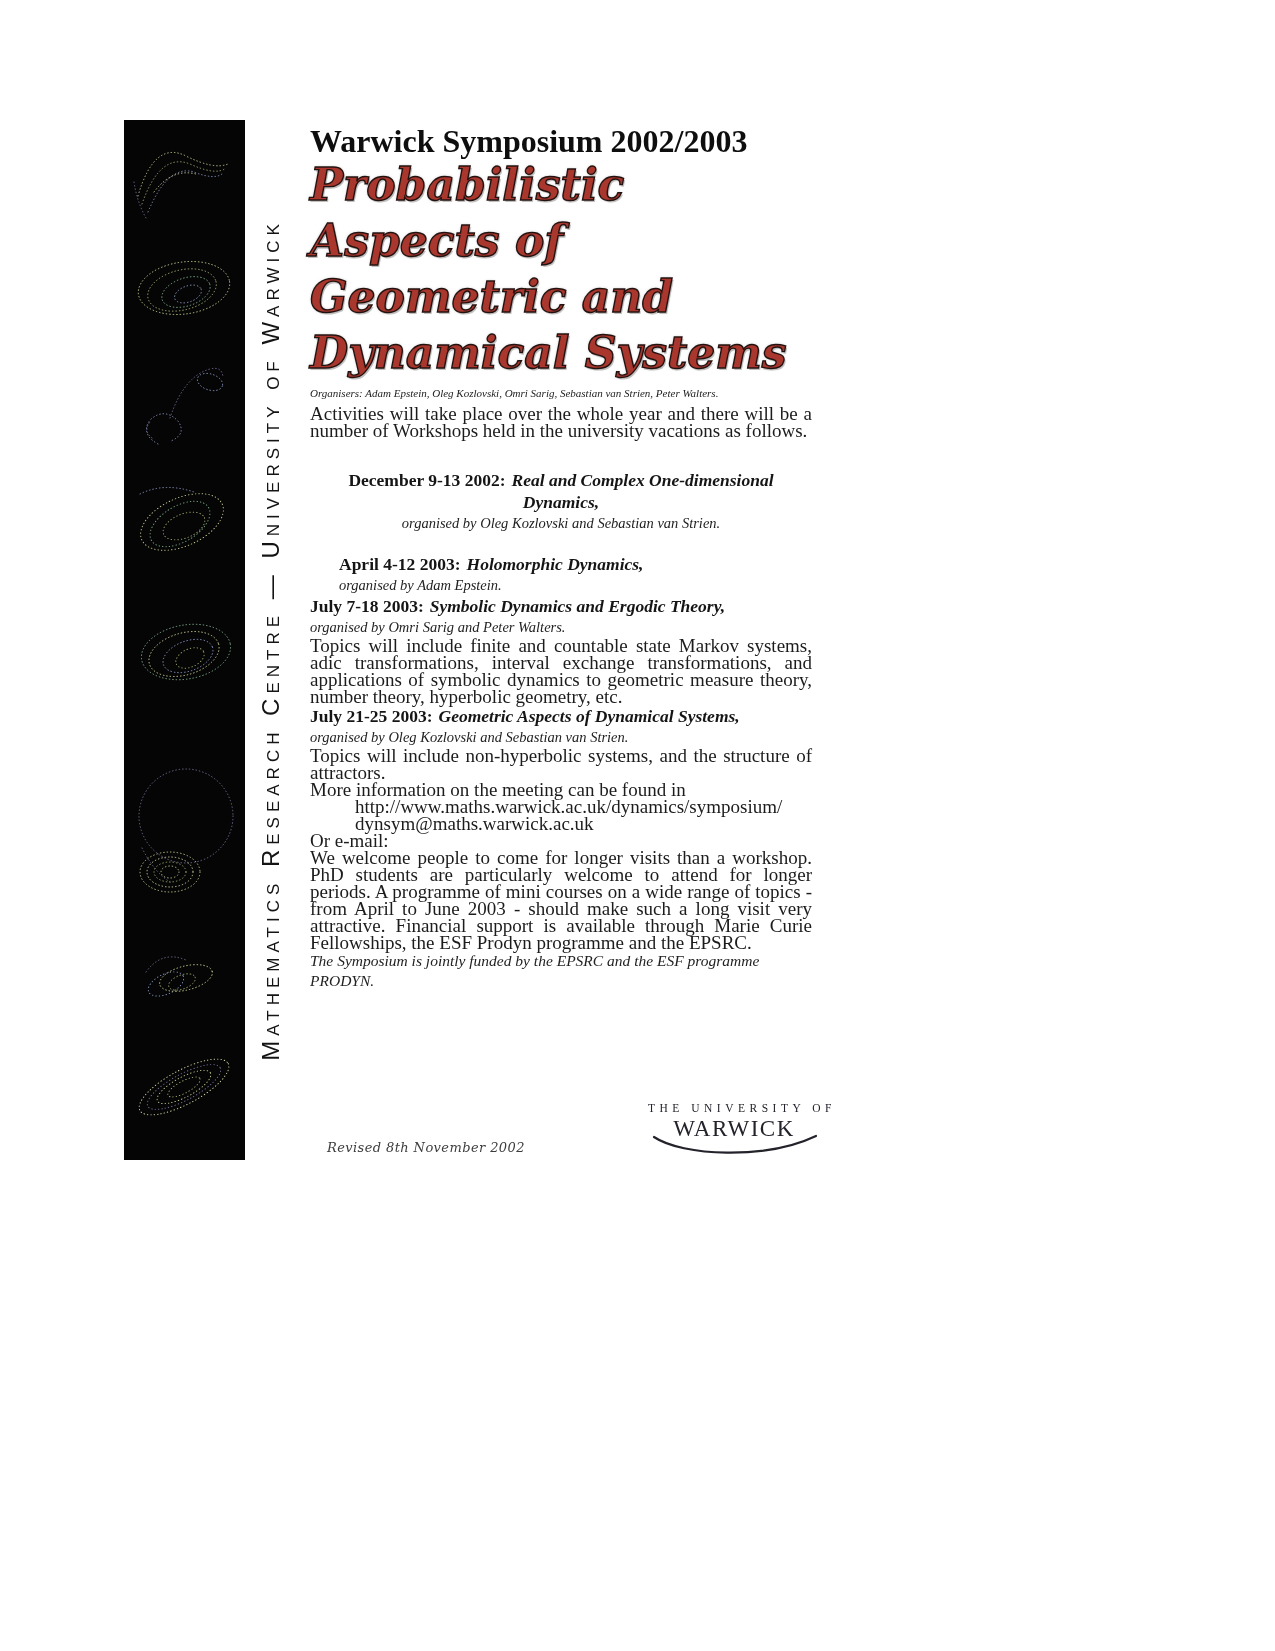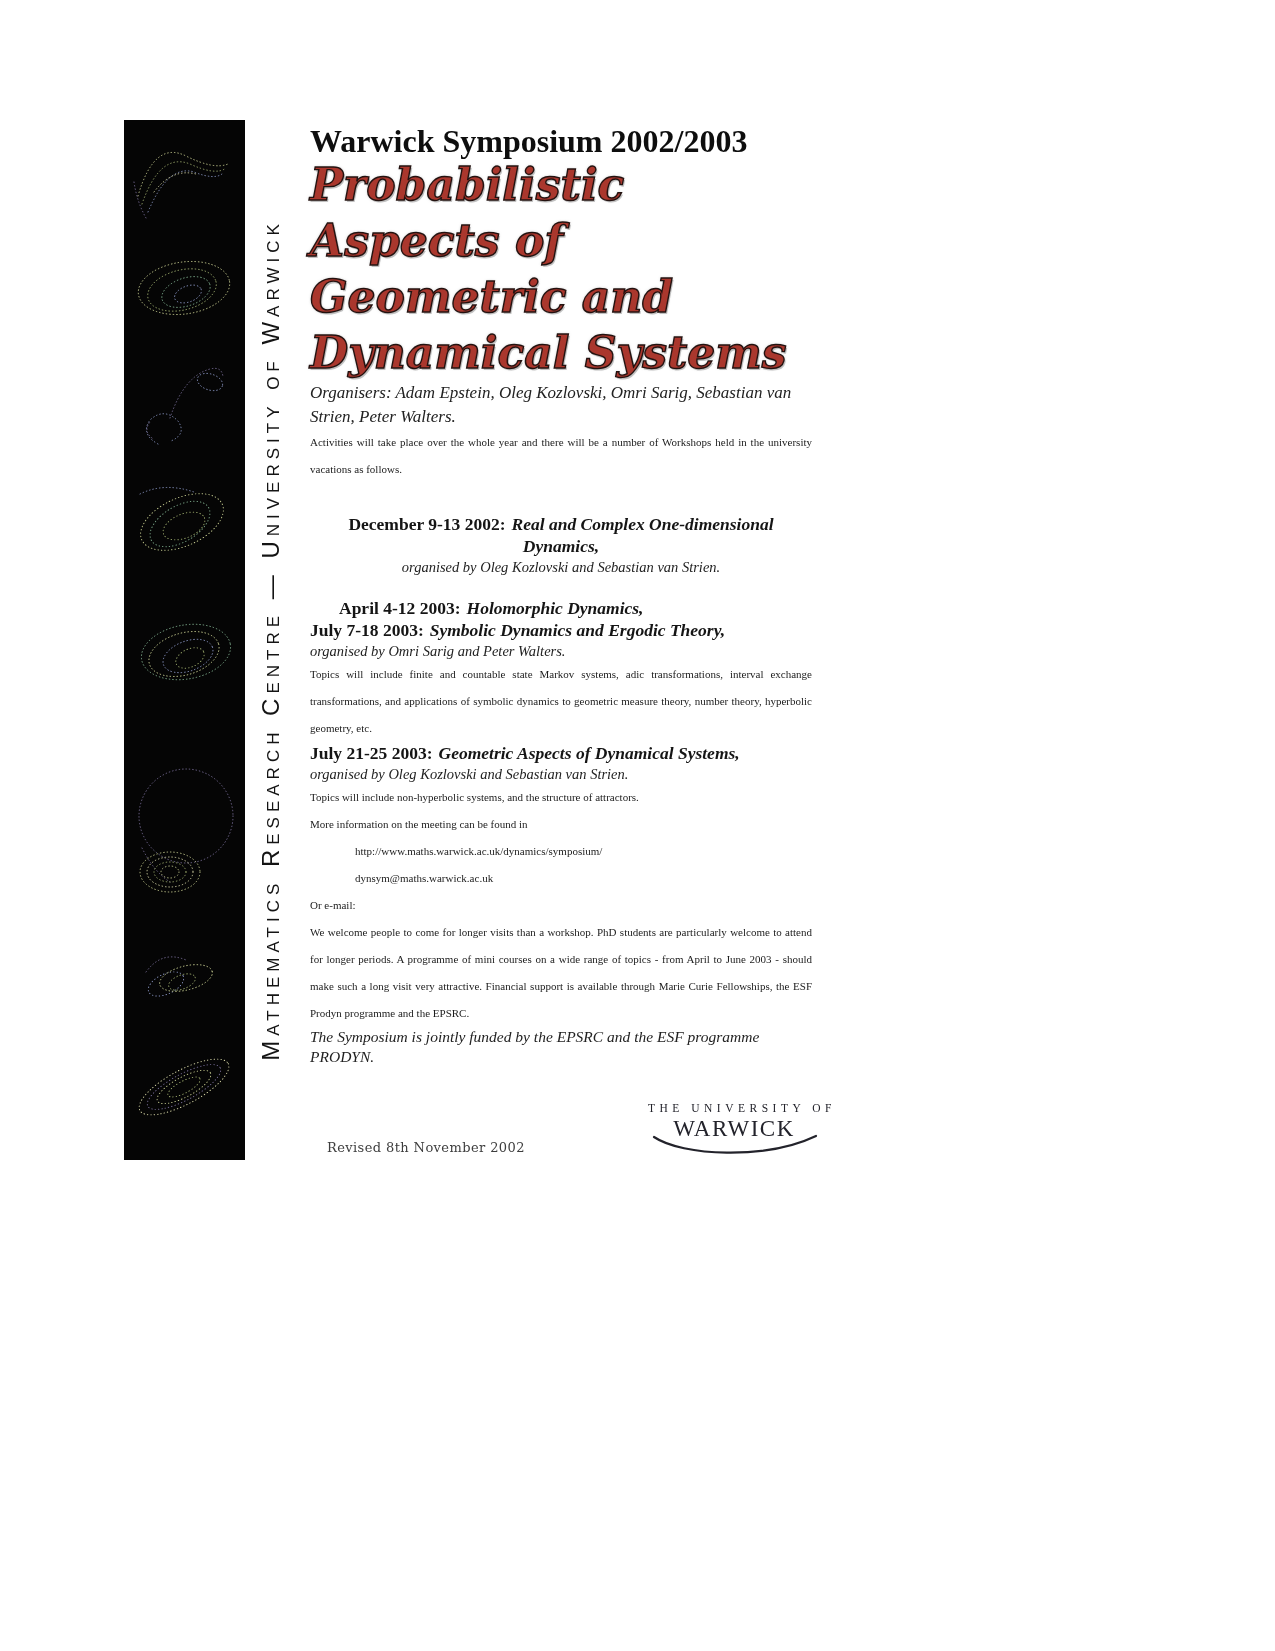--- a/index.html
+++ b/index.html
@@ -24,42 +24,42 @@
 
   
   .content{position:absolute;left:310px;top:126px;width:502px;}
   .content p,.content div{margin:0;}
   h1.doc-title{margin:0;font-size:32px;line-height:31px;font-weight:bold;color:#0e0e0e;
           font-family:"Liberation Serif", serif;}
   .maintitle{margin-top:26px;font-family:"DejaVu Serif", serif;font-style:italic;font-weight:bold;
           font-size:44px;line-height:56px;color:#aa372d;
           -webkit-text-stroke:1.4px #231210;
           text-shadow:0 0 3px rgba(110,110,110,.55), 1.5px 1.5px 0 rgba(130,130,130,.45);}
-  .organisers{margin-top:28px;font-style:italic;font-size:17px;line-height:24px;color:#222;}
-  .body{font-size:11px;line-height:27px;color:#1c1c1c;}
+  .organisers{margin-top:28px;font-style:italic;font-size:11px;line-height:24px;color:#222;}
+  .body{font-size:19px;line-height:17px;color:#1c1c1c;}
   .just{text-align:justify;}
   .mt-act{margin-top:28px;}
   .workshop{margin-top:18px;}
   .workshop.first{margin-top:30px;text-align:center;}
   .workshop.gap{margin-top:20px;margin-left:29px;}
   .whead{font-size:17.5px;line-height:22px;font-weight:bold;color:#151515;}
   .wtitle{font-style:italic;margin-left:6px;}
   .worg{font-style:italic;font-size:14.5px;line-height:20px;color:#222;}
   .wtopics{margin-top:0;}
   .infoblock{margin-top:20px;}
   .indent{padding-left:45px;}
   .welcome{margin-top:18px;}
   .funding{margin-top:16px;font-style:italic;font-size:15.5px;line-height:20px;color:#222;}
 
   
   .uwlogo{position:absolute;left:648px;top:1102px;width:172px;text-align:center;color:#23232b;}
   .uwlogo .l1{font-size:11.5px;letter-spacing:4.5px;font-family:"Liberation Serif", serif;white-space:nowrap;}
   .uwlogo .l2{font-size:23px;letter-spacing:1.5px;line-height:30px;font-family:"Liberation Serif", serif;white-space:nowrap;}
   .uwlogo svg{display:block;margin:-10px auto 0 auto;}
-  .revised{position:absolute;left:327px;top:1140px;font-size:13px;color:#3d3d3d;
+  .revised{position:absolute;left:327px;top:1140px;font-style:italic;font-size:13px;color:#3d3d3d;
           font-family:"DejaVu Serif", serif;letter-spacing:.4px;}
 </style>
 </head>
 <body>
 
 <div class="page">
 
   <div class="sidebar">
     <svg class="fract" style="top:14px" width="120" height="95" viewBox="0 0 120 95">
       <path class="cy" d="M14,62 Q30,6 62,22 Q90,36 104,30"></path>
@@ -138,20 +138,21 @@
 
     <p class="body just mt-act">Activities will take place over the whole year and there will be a number of Workshops held in the university vacations as follows.</p>
 
     <div class="workshop first">
       <div class="whead"><span>December 9-13 2002:</span><span class="wtitle">Real and Complex One-dimensional Dynamics,</span></div>
       <div class="worg">organised by Oleg Kozlovski and Sebastian van Strien.</div>
     </div>
 
     <div class="workshop gap">
       <div class="whead"><span>April 4-12 2003:</span><span class="wtitle">Holomorphic Dynamics,</span></div>
+      <div class="worg">organised by Adam Epstein.</div>
     </div>
 
     <div class="workshop">
       <div class="whead"><span>July 7-18 2003:</span><span class="wtitle">Symbolic Dynamics and Ergodic Theory,</span></div>
       <div class="worg">organised by Omri Sarig and Peter Walters.</div>
       <div class="body just wtopics">Topics will include finite and countable state Markov systems, adic transformations, interval exchange transformations, and applications of symbolic dynamics to geometric measure theory, number theory, hyperbolic geometry, etc.</div>
     </div>
 
     <div class="workshop">
       <div class="whead"><span>July 21-25 2003:</span><span class="wtitle">Geometric Aspects of Dynamical Systems,</span></div>

